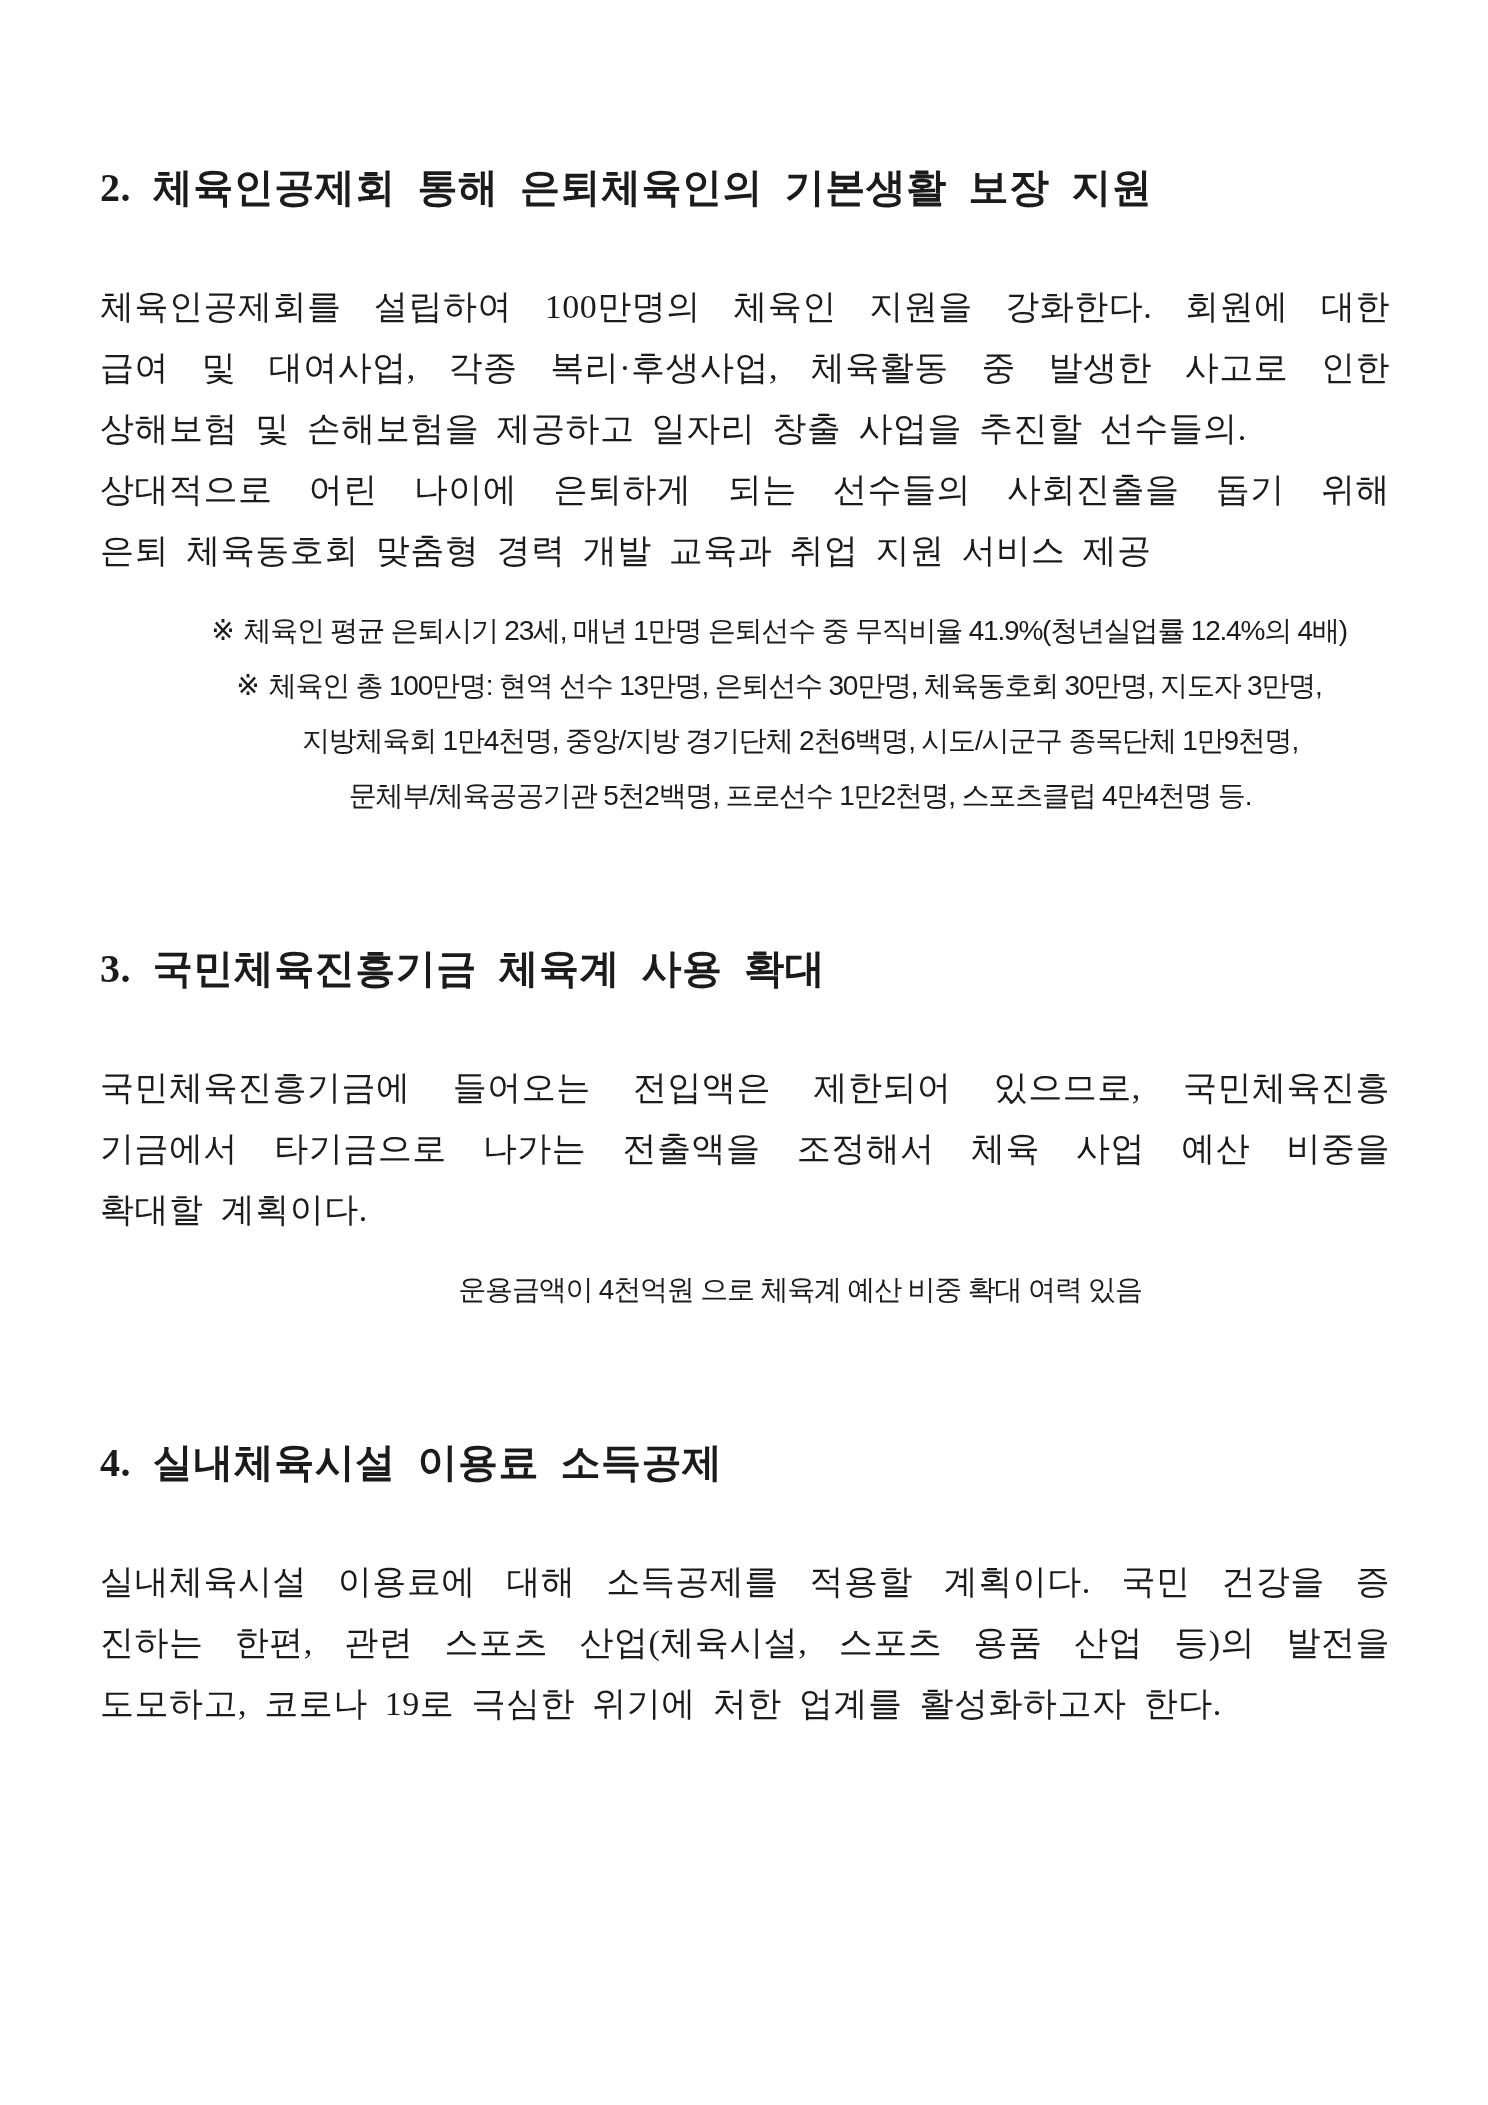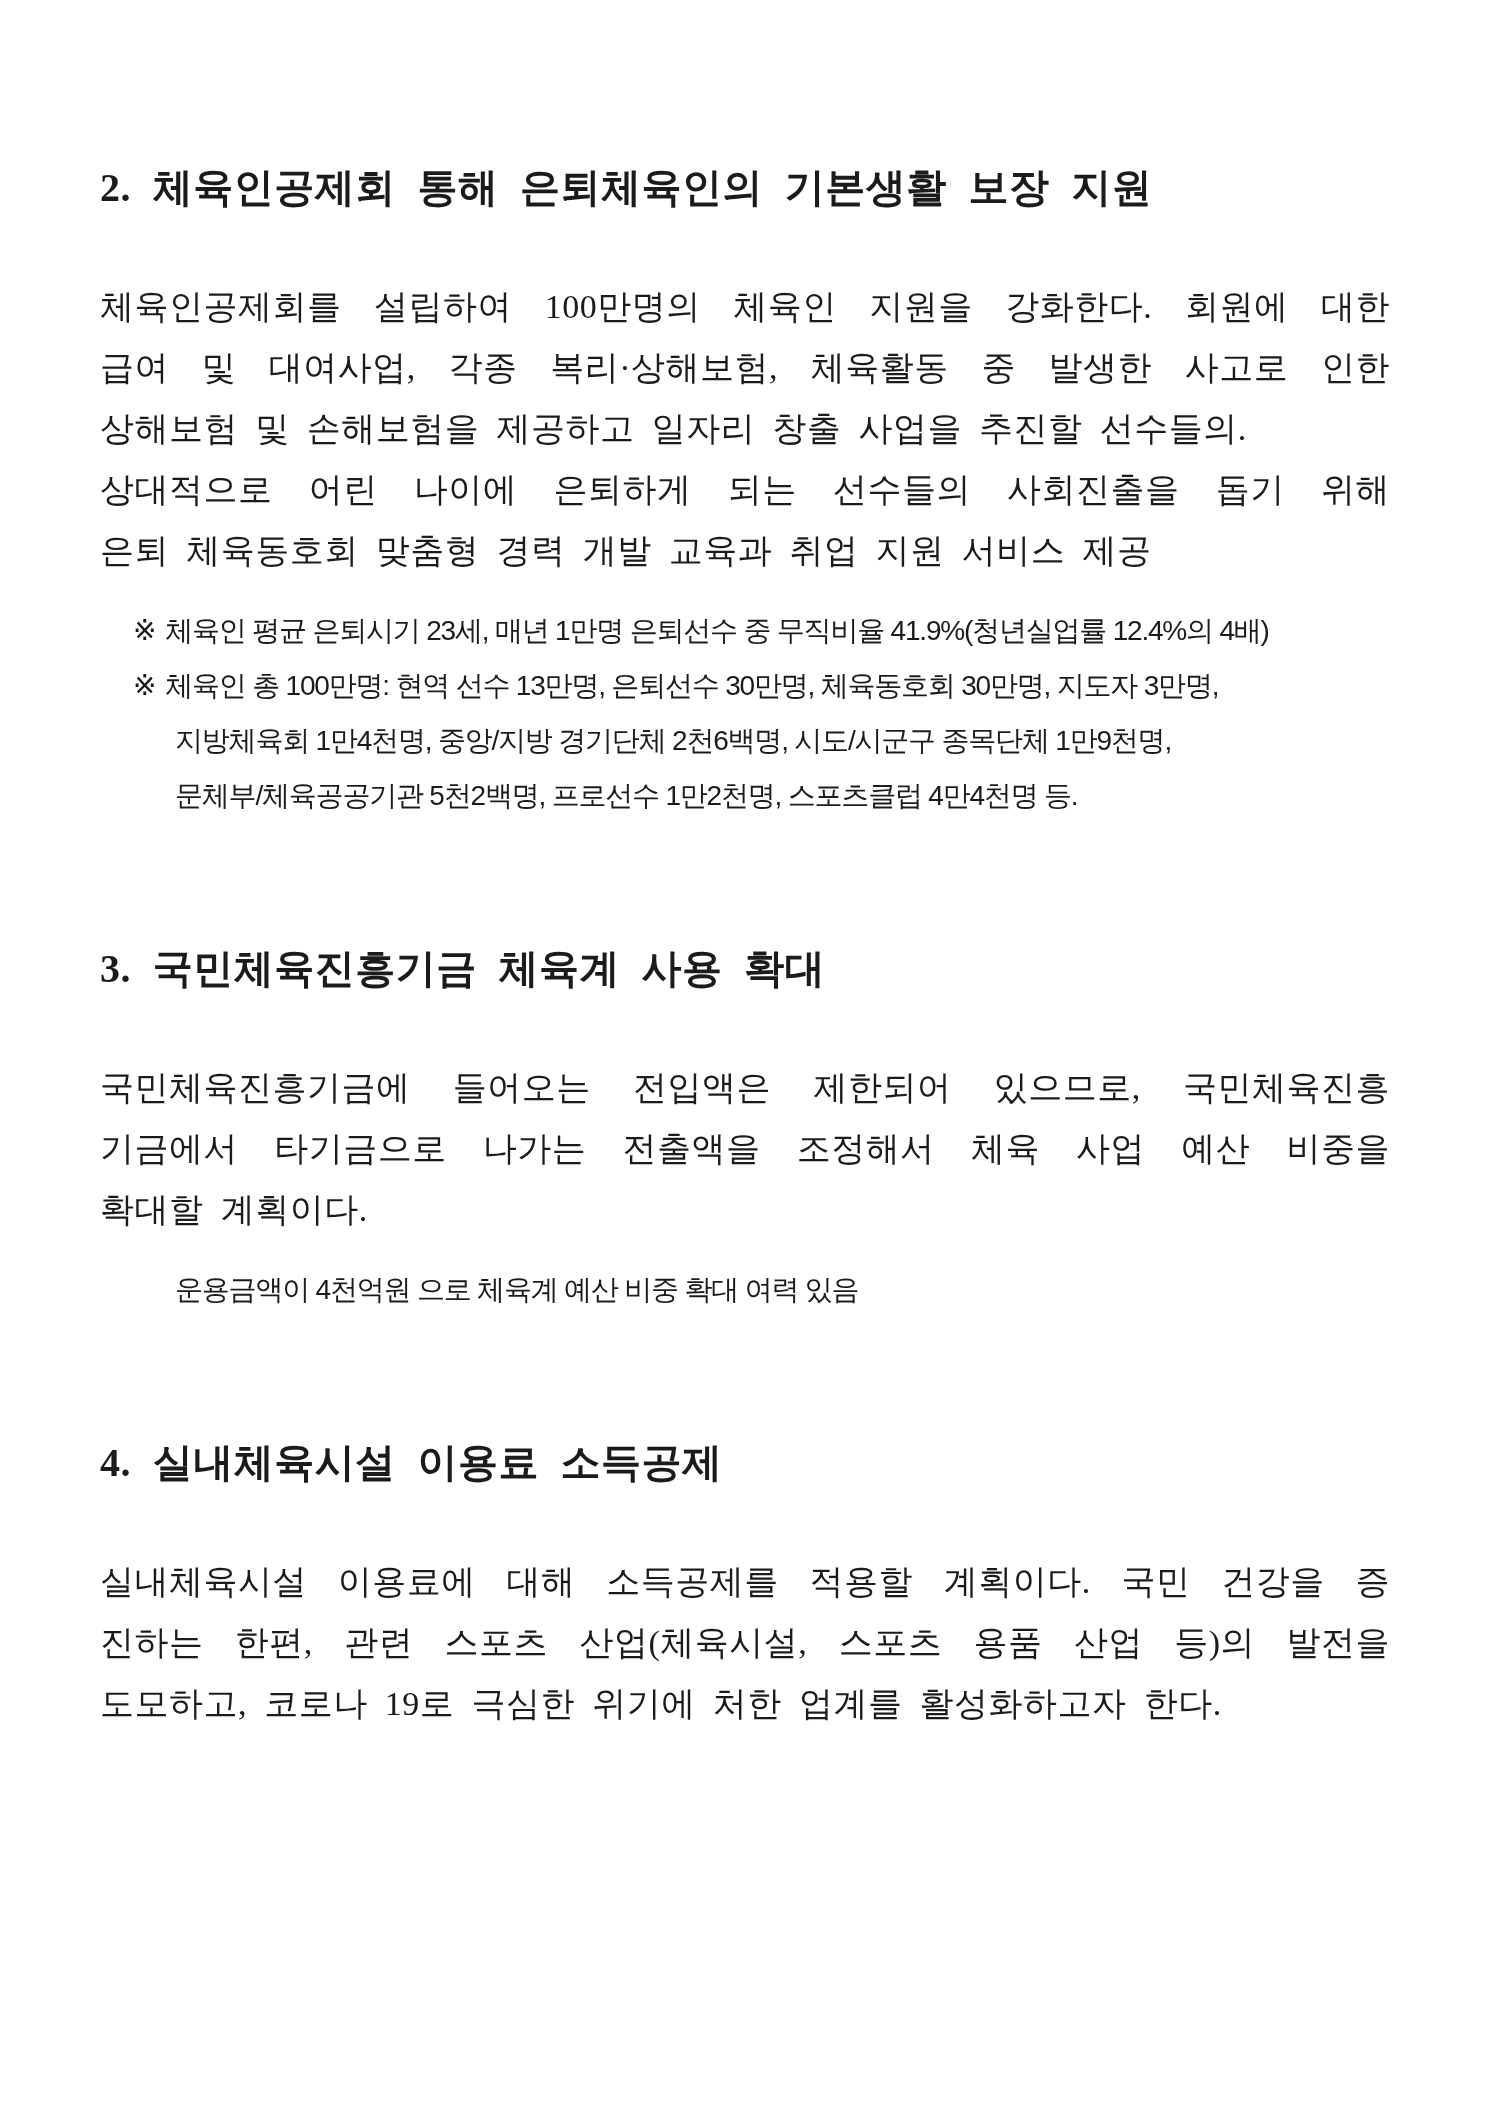--- a/index.html
+++ b/index.html
@@ -55,20 +55,21 @@
 
   .pline.last {
     text-align: left;
     word-spacing: 0.24em;
   }
 
   .notes {
     margin-top: 22px;
     margin-left: 33px;
     width: 1292px;
+    text-align: center;
   }
 
   .note-item { display: block; }
 
   .note-line {
     font-family: "Liberation Sans", "DejaVu Sans", sans-serif;
     font-size: 28px;
     line-height: 55px;
     letter-spacing: -1.2px;
     white-space: nowrap;
@@ -86,21 +87,21 @@
   }
 </style>
 </head>
 <body>
 
 <div class="page" id="doc" style="background: rgb(255, 255, 255); color: rgb(27, 27, 27);">
     <section class="doc-section">
       <h2 class="sec-heading">2. 체육인공제회 통해 은퇴체육인의 기본생활 보장 지원</h2>
       <div class="para">
         <div class="pline just">체육인공제회를 설립하여 100만명의 체육인 지원을 강화한다. 회원에 대한</div>
-        <div class="pline just">급여 및 대여사업, 각종 복리·상해보험, 체육활동 중 발생한 사고로 인한</div>
+        <div class="pline just">급여 및 대여사업, 각종 복리·후생사업, 체육활동 중 발생한 사고로 인한</div>
         <div class="pline last">상해보험 및 손해보험을 제공하고 일자리 창출 사업을 추진할 선수들의.</div>
       </div>
       <div class="para">
         <div class="pline just">상대적으로 어린 나이에 은퇴하게 되는 선수들의 사회진출을 돕기 위해</div>
         <div class="pline last">은퇴 체육동호회 맞춤형 경력 개발 교육과 취업 지원 서비스 제공</div>
       </div>
       <div class="notes">
         <div class="note-item">
           <div class="note-line"><span class="note-marker">※</span>체육인 평균 은퇴시기 23세, 매년 1만명 은퇴선수 중 무직비율 41.9%(청년실업률 12.4%의 4배)</div>
         </div>

